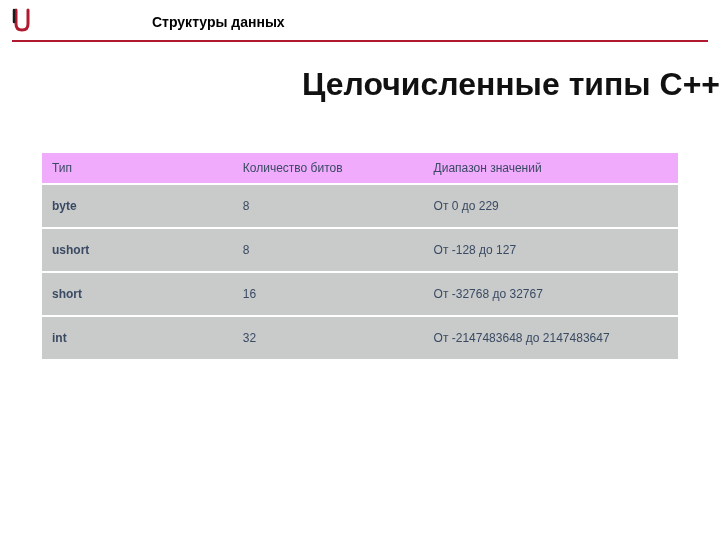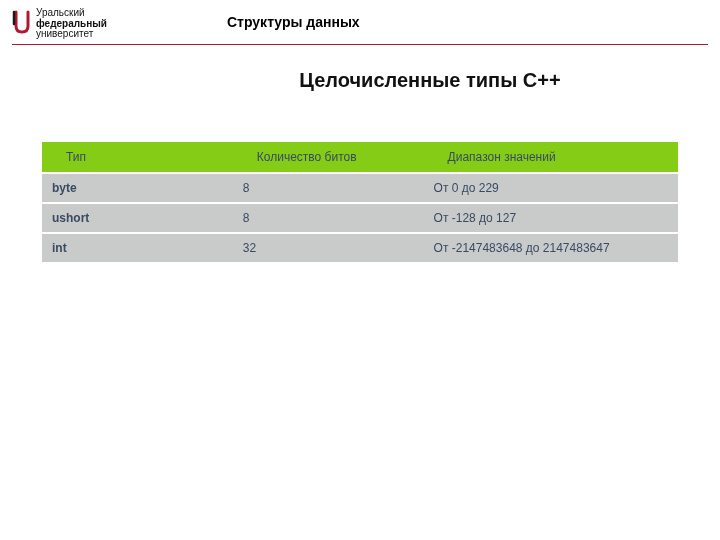--- a/index.html
+++ b/index.html
@@ -34,69 +34,64 @@
     color: #000;
     margin-left: 120px;
     margin-top: 6px;
   }
   .hr {
     margin: 4px 12px 0 12px;
     height: 1.5px;
     background: #b01a2e;
   }
   .title {
-    font-size: 20px;
+    font-size: 32px;
     font-weight: 800;
     color: #111;
-    text-align: center;
+    text-align: right;
     margin: 24px 0 0 140px;
   }
   .table-wrap {
     margin: 48px 42px 0 42px;
   }
   table {
     width: 100%;
     border-collapse: separate;
     border-spacing: 0 2px;
     font-size: 12px;
   }
   thead th {
-    background: #84cc16;
+    background: #f0abfc;
     color: #3a4a63;
     font-weight: 400;
     text-align: left;
-    padding: 8px 24px;
+    padding: 8px 10px;
   }
   thead th:nth-child(1) { width: 30%; }
   thead th:nth-child(2) { width: 30%; }
   thead th:nth-child(3) { width: 40%; }
   tbody td {
     background: #c9cbca;
     color: #3a4a63;
-    padding: 7px 10px;
+    padding: 14px 10px;
     vertical-align: middle;
   }
   tbody td:first-child { font-weight: 600; }
 </style>
 </head>
 <body>
 
 <div class="header">
   <div class="logo">
     <span class="logo-mark">
       <svg width="20" height="28" viewBox="0 0 20 28">
         <path d="M4 2 L4 16 Q4 22 10 22 Q16 22 16 16 L16 2" fill="none" stroke="#b01a2e" stroke-width="3" stroke-linecap="round"></path>
         <path d="M2 2 L2 14" fill="none" stroke="#1a1a1a" stroke-width="2.5" stroke-linecap="round"></path>
       </svg>
     </span>
-    <div class="logo-text">
-      <div>Уральский</div>
-      <div class="bold">федеральный</div>
-      <div>университет</div>
-    </div>
   </div>
   <div class="course-label">Структуры данных</div>
 </div>
 
 <div class="hr"></div>
 
 <h1 class="title">Целочисленные типы С++</h1>
 
 <div class="table-wrap">
   <table>
@@ -112,19 +107,24 @@
           <td>byte</td>
           <td>8</td>
           <td>От 0 до 229</td>
         </tr>
         <tr>
           <td>ushort</td>
           <td>8</td>
           <td>От -128 до 127</td>
         </tr>
         <tr>
+          <td>short</td>
+          <td>16</td>
+          <td>От -32768 до 32767</td>
+        </tr>
+        <tr>
           <td>int</td>
           <td>32</td>
           <td>От -2147483648 до 2147483647</td>
         </tr>
       </tbody>
   </table>
 </div>
 
 </body></html>

